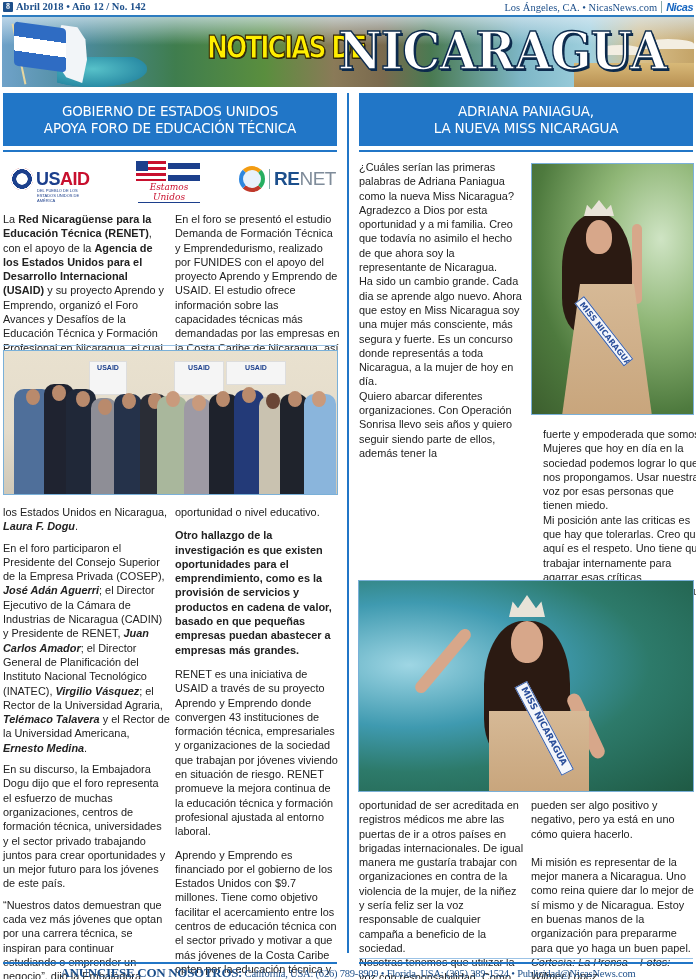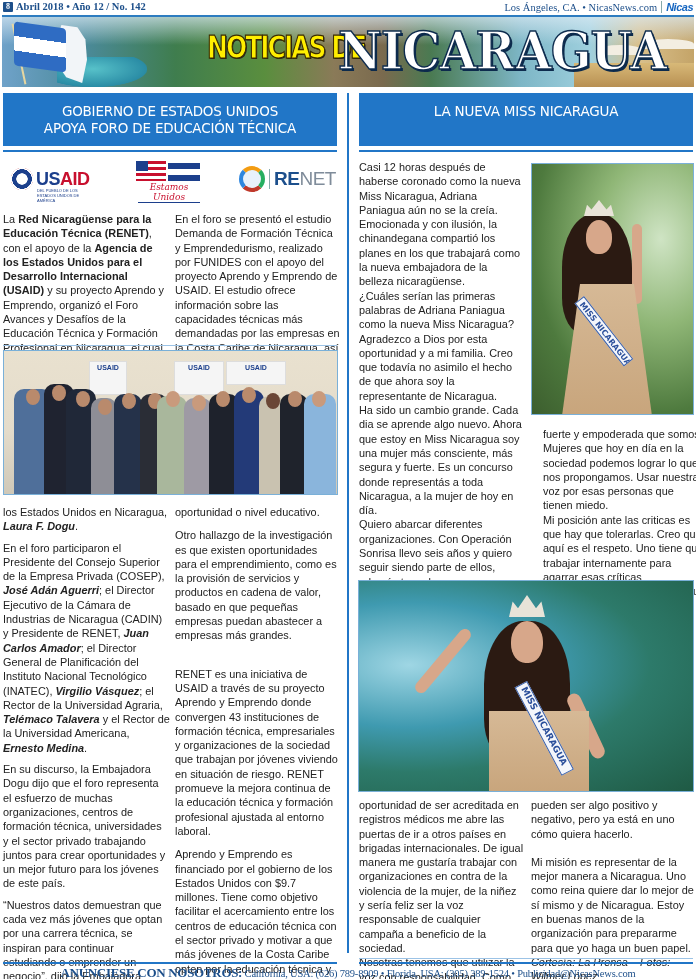--- a/index.html
+++ b/index.html
@@ -131,20 +131,21 @@
   <div class="t1">NOTICIAS DE</div>
   <div class="t2">NICARAGUA</div>
 </div>
 
 <div class="sechead left">
   <span>GOBIERNO DE ESTADOS UNIDOS</span>
   <span>APOYA FORO DE EDUCACIÓN TÉCNICA</span>
 </div>
 <div class="secrule left"></div>
 <div class="sechead right">
+  <span>ADRIANA PANIAGUA,</span>
   <span>LA NUEVA MISS NICARAGUA</span>
 </div>
 <div class="secrule right"></div>
 <div class="vsep"></div>
 
 <div class="logos">
   <div class="usaid">
     <div class="seal"></div>
     <div class="word"><span class="us">US</span><span class="aid">AID</span></div>
     <div class="sub">DEL PUEBLO DE LOS ESTADOS UNIDOS DE AMÉRICA</div>
@@ -202,28 +203,27 @@
 </div>
 
 <div class="txt lc1b">
   <p><span>los Estados Unidos en Nicaragua, </span><span class="bi">Laura F. Dogu</span><span>.</span></p>
   <p><span>En el foro participaron el Presidente del Consejo Superior de la Empresa Privada (COSEP), </span><span class="bi">José Adán Aguerri</span><span>; el Director Ejecutivo de la Cámara de Industrias de Nicaragua (CADIN) y Presidente de RENET, </span><span class="bi">Juan Carlos Amador</span><span>; el Director General de Planificación del Instituto Nacional Tecnológico (INATEC), </span><span class="bi">Virgilio Vásquez</span><span>; el Rector de la Universidad Agraria, </span><span class="bi">Telémaco Talavera</span><span> y el Rector de la Universidad Americana, </span><span class="bi">Ernesto Medina</span><span>.</span></p>
   <p>En su discurso, la Embajadora Dogu dijo que el foro representa el esfuerzo de muchas organizaciones, centros de formación técnica, universidades y el sector privado trabajando juntos para crear oportunidades y un mejor futuro para los jóvenes de este país.</p>
   <p>“Nuestros datos demuestran que cada vez más jóvenes que optan por una carrera técnica, se inspiran para continuar estudiando o emprender un negocio”, dijo la Embajadora Dogu, agregando que “más empresas tienen la confianza de que las y los jóvenes poseen, tanto la capacidad técnica, como las habilidades blandas para estar a la altura de las exigencias del mercado laboral”.</p>
 </div>
 <div class="txt lc2b">
   <p style="margin-bottom:9px;">oportunidad o nivel educativo.</p>
-  <p style="margin-bottom:24px;">Otro hallazgo de la investigación es que existen oportunidades para el emprendimiento, como es la provisión de servicios y productos en cadena de valor, basado en que pequeñas empresas puedan abastecer a empresas más grandes.</p>
+  <p style="margin-bottom:10px;font-weight:bold;">Otro hallazgo de la investigación es que existen oportunidades para el emprendimiento, como es la provisión de servicios y productos en cadena de valor, basado en que pequeñas empresas puedan abastecer a empresas más grandes.</p>
   <p style="margin-bottom:9px;">RENET es una iniciativa de USAID a través de su proyecto Aprendo y Emprendo donde convergen 43 instituciones de formación técnica, empresariales y organizaciones de la sociedad que trabajan por jóvenes viviendo en situación de riesgo. RENET promueve la mejora continua de la educación técnica y formación profesional ajustada al entorno laboral.</p>
   <p class="tight">Aprendo y Emprendo es financiado por el gobierno de los Estados Unidos con $9.7 millones. Tiene como objetivo facilitar el acercamiento entre los centros de educación técnica con el sector privado y motivar a que más jóvenes de la Costa Caribe opten por la educación técnica y consigan un empleo.</p>
   <p class="tight">En 2017 más de 1,000 jóvenes participaron en cursos de formación técnica y se logró más de $400 mil dólares en apoyo de la empresa privada.</p>
 </div>
 
 <div class="txt rc1a">
-  <p class="tight">Casi 12 horas después de haberse coronado como la nueva Miss Nicaragua, Adriana Paniagua aún no se la creía. Emocionada y con ilusión, la chinandegana compartió los planes en los que trabajará como la nueva embajadora de la belleza nicaragüense.</p>
   <p class="tight">¿Cuáles serían las primeras palabras de Adriana Paniagua como la nueva Miss Nicaragua?</p>
   <p class="tight">Agradezco a Dios por esta oportunidad y a mi familia. Creo que todavía no asimilo el hecho de que ahora soy la representante de Nicaragua.</p>
   <p class="tight">Ha sido un cambio grande. Cada dia se aprende algo nuevo. Ahora que estoy en Miss Nicaragua soy una mujer más consciente, más segura y fuerte. Es un concurso donde representás a toda Nicaragua, a la mujer de hoy en día.</p>
   <p class="tight">Quiero abarcar diferentes organizaciones. Con Operación Sonrisa llevo seis años y quiero seguir siendo parte de ellos, además tener la</p>
 </div>
 
 <div class="missphoto1">
   <div class="hair" style="left:30px; top:50px; width:70px; height:120px;"></div>
   <div class="crown" style="left:52px; top:36px; width:30px; height:16px;"></div>
   <div class="face" style="left:54px; top:56px; width:26px; height:34px;"></div>

